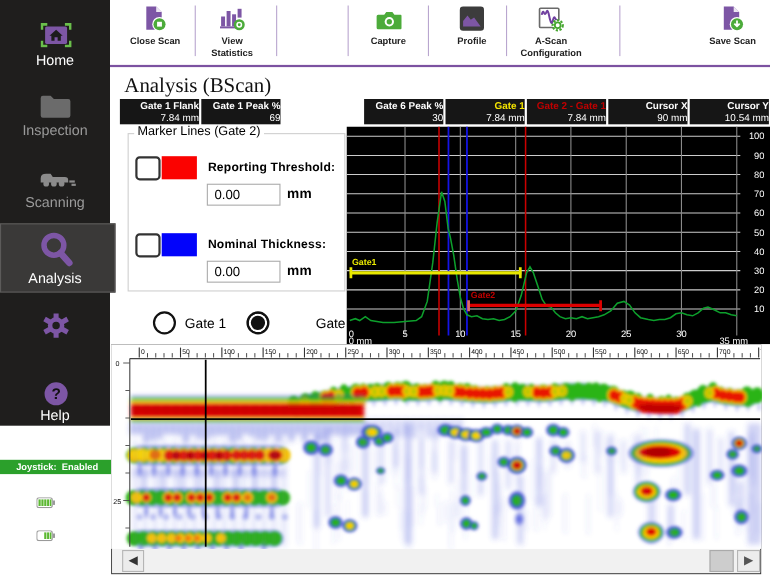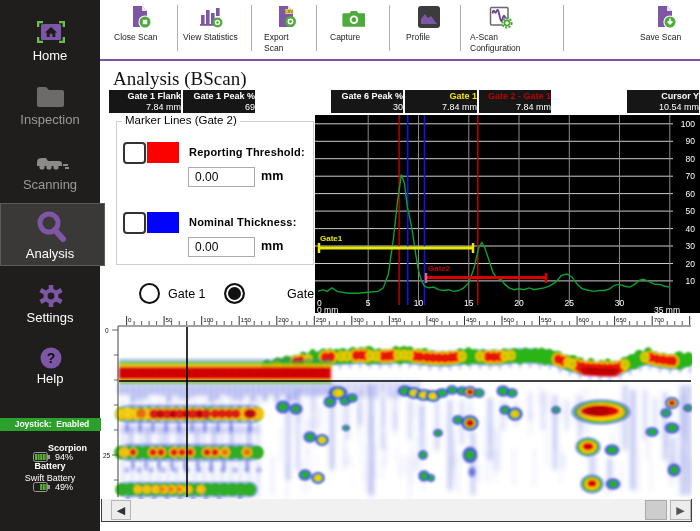--- a/index.html
+++ b/index.html
@@ -1,26 +1,26 @@
 <!DOCTYPE html>
 <html><head><meta charset="utf-8"><style>
 *{margin:0;padding:0;box-sizing:border-box;}
 html,body{width:700px;height:531px;overflow:hidden;background:#fff;
  font-family:"Liberation Sans",sans-serif;}
 #app{position:relative;width:700px;height:531px;}
 .abs{position:absolute;}
 
-#side{position:absolute;left:0;top:0;width:100px;height:531px;background:#1f1e1d;}
+#side{position:absolute;left:0;top:0;width:100px;height:387px;background:#1f1e1d;}
 .sitem{position:absolute;left:0;width:100px;text-align:center;}
 .slabel{font-size:13px;color:#fff;}
 .slabel.dim{color:#9a9a9a;}
 #seltile{position:absolute;left:0;top:203px;width:105px;height:63px;background:#3a3938;border:1px solid #5c5b5a;}
 
 #tbar{position:absolute;left:100px;top:0;width:600px;height:61px;background:#fff;border-bottom:2px solid #7c52a1;}
-.titem{position:absolute;top:5px;font-size:8.5px;color:#222;line-height:1.25;}
+.titem{position:absolute;top:5px;text-align:center;font-size:8.5px;color:#222;line-height:1.25;font-weight:bold;}
 .tsep{position:absolute;top:5px;width:1px;height:46px;background:#b9a6cf;}
 .ticon{display:block;margin:0 auto 3px auto;}
 h1{position:absolute;left:113px;top:68px;font-size:19px;font-weight:400;color:#111;letter-spacing:0px;font-family:Liberation Serif, serif;}
 
 .dbox{position:absolute;top:90px;width:72px;height:23px;background:#161616;color:#fff;text-align:right;font-size:9px;line-height:1.25;padding-top:1px;}
 .dbox b{font-weight:bold;}
 
 #panel{position:absolute;left:116px;top:121px;width:198px;height:144px;border:1px solid #cfcfcf;}
 #ptitle{position:absolute;left:122px;top:114px;background:#fff;padding:0 3px;font-size:11.5px;color:#000;}
 .chk{position:absolute;width:23px;height:22px;background:#fff;border:2px solid #333;border-radius:4px;}
@@ -64,21 +64,20 @@
 <g fill="#7d56a5">
           <circle cx="14" cy="13" r="7.5"></circle>
 <g stroke="#7d56a5" stroke-width="4.6">
 <line x1="14" y1="2" x2="14" y2="24"></line>
             <line x1="3.5" y1="7" x2="24.5" y2="19"></line>
             <line x1="3.5" y1="19" x2="24.5" y2="7"></line>
 </g>
         </g>
 <circle cx="14" cy="13" r="3.4" fill="#1f1e1d"></circle>
 </svg>
-      <div class="sitem" style="top:308px"><span class="slabel">Settings</span></div>
 <svg class="abs" style="left:40px;top:347px" width="22" height="22" viewBox="0 0 22 22">
 <circle cx="11" cy="11" r="10.5" fill="#7d56a5"></circle>
 <text x="11" y="16" font-size="14" font-weight="bold" fill="#111" text-anchor="middle" font-family="Liberation Sans">?</text>
 </svg>
       <div class="sitem" style="top:369px"><span class="slabel">Help</span></div>
 <div class="abs" style="left:0;top:418px;width:104px;height:13px;background:#2ba02b;color:#fff;font-size:8.5px;font-weight:bold;text-align:center;line-height:13px;">Joystick:&nbsp; Enabled</div>
 <div class="sitem" style="top:437px"><span style="font-size:9px;font-weight:bold;color:#fff;padding-left:35px;">Scorpion Battery</span></div>
 <svg class="abs" style="left:33px;top:452px" width="17" height="10" viewBox="0 0 17 10">
 <rect x="0.5" y="0.5" width="14" height="9" rx="2" fill="none" stroke="#9a9a9a"></rect>
 <rect x="15" y="3" width="2" height="4" fill="#9a9a9a"></rect>
@@ -118,28 +117,20 @@
           <rect x="2" y="10" width="3.6" height="9"></rect>
           <rect x="7" y="5" width="3.6" height="14"></rect>
           <rect x="12" y="8" width="3.6" height="11"></rect>
           <rect x="17" y="3" width="3.6" height="8"></rect>
         </g>
 <rect x="1" y="19" width="21" height="1.8" fill="#7d56a5"></rect>
 <circle cx="18.5" cy="17.5" r="5" fill="#4cab3a"></circle>
         <circle cx="18.5" cy="17.5" r="2" fill="none" stroke="#fff" stroke-width="1.4"></circle>
 </svg>View Statistics</div>
 <div class="tsep" style="left:251px;"></div>
-<div class="titem" style="left:264px;width:46px;"><svg class="ticon" width="22" height="24" viewBox="0 0 22 24">
-<path d="M3 1 L12 1 L17 6 L17 22 L3 22 Z" fill="#7d56a5"></path>
-<path d="M12 1 L12 6 L17 6 Z" fill="#fff" opacity="0.85"></path>
-<rect x="9" y="4" width="8" height="5" rx="1" fill="#e8d44d"></rect>
-<text x="13" y="8" font-size="4" text-anchor="middle" fill="#333" font-family="Liberation Sans">CSV</text>
-<circle cx="14.5" cy="16.5" r="5.5" fill="#4cab3a"></circle>
-        <circle cx="14.5" cy="16.5" r="2.2" fill="none" stroke="#fff" stroke-width="1.5"></circle>
-</svg>Export<br>Scan</div>
 <div class="tsep" style="left:316px;"></div>
 <div class="titem" style="left:330px;width:46px;"><svg class="ticon" width="24" height="24" viewBox="-1 -3 26 24">
 <path d="M2 5 L8 5 L10 2.5 L16 2.5 L18 5 L24 5 Q25.5 5 25.5 6.5 L25.5 18 Q25.5 19.5 24 19.5 L2 19.5 Q0.5 19.5 0.5 18 L0.5 6.5 Q0.5 5 2 5 Z" fill="#4cab3a"></path>
 <circle cx="13" cy="12" r="4.6" fill="#fff"></circle>
         <circle cx="13" cy="12" r="2.6" fill="#4cab3a"></circle>
 </svg>Capture</div>
 <div class="tsep" style="left:389px;"></div>
 <div class="titem" style="left:406px;width:46px;"><svg class="ticon" width="24" height="24" viewBox="0 0 24 24">
 <rect x="1" y="1" width="22" height="22" rx="3" fill="#3c3c3c"></rect>
 <path d="M4 19 L4 14 L8 9 L11 13 L14 11 L20 19 Z" fill="#7d56a5"></path>
@@ -175,20 +166,21 @@
 <div class="plabel" style="left:261px;top:239px;font-size:12.5px;">mm</div>
 <div class="radio" style="left:139px;top:283px;"></div>
 <div class="rlabel" style="left:168px;top:287px;">Gate 1</div>
 <div class="radio" style="left:224px;top:283px;background:#111;box-shadow:inset 0 0 0 2px #fff;"></div>
 <div class="rlabel" style="left:253px;top:287px;margin-left:34px;">Gate 2</div>
 <div class="dbox" style="left:109px;"><b style="color:#fff">Gate 1 Flank</b><br>7.84 mm</div>
 <div class="dbox" style="left:183px;"><b style="color:#fff">Gate 1 Peak %</b><br>69</div>
 <div class="dbox" style="left:331px;"><b style="color:#fff">Gate 6 Peak %</b><br>30</div>
 <div class="dbox" style="left:405px;"><b style="color:#f5e500">Gate 1</b><br>7.84 mm</div>
 <div class="dbox" style="left:479px;"><b style="color:#c00000">Gate 2 - Gate 1</b><br>7.84 mm</div>
+<div class="dbox" style="left:553px;"><b style="color:#fff">Cursor X</b><br>90 mm</div>
 <div class="dbox" style="left:627px;"><b style="color:#fff">Cursor Y</b><br>10.54 mm</div>
 
 <svg class="abs" style="left:315px;top:115px;" width="385" height="198" viewBox="0 0 385 198">
 <rect x="0" y="0" width="385" height="198" fill="#000"></rect>
 <line x1="0" y1="165.9" x2="358" y2="165.9" stroke="#cccccc" stroke-width="1"></line>
       <line x1="0" y1="148.5" x2="358" y2="148.5" stroke="#cccccc" stroke-width="1"></line>
       <line x1="0" y1="131.0" x2="358" y2="131.0" stroke="#cccccc" stroke-width="1"></line>
       <line x1="0" y1="113.6" x2="358" y2="113.6" stroke="#cccccc" stroke-width="1"></line>
       <line x1="0" y1="96.1" x2="358" y2="96.1" stroke="#cccccc" stroke-width="1"></line>
       <line x1="0" y1="78.6" x2="358" y2="78.6" stroke="#cccccc" stroke-width="1"></line>

